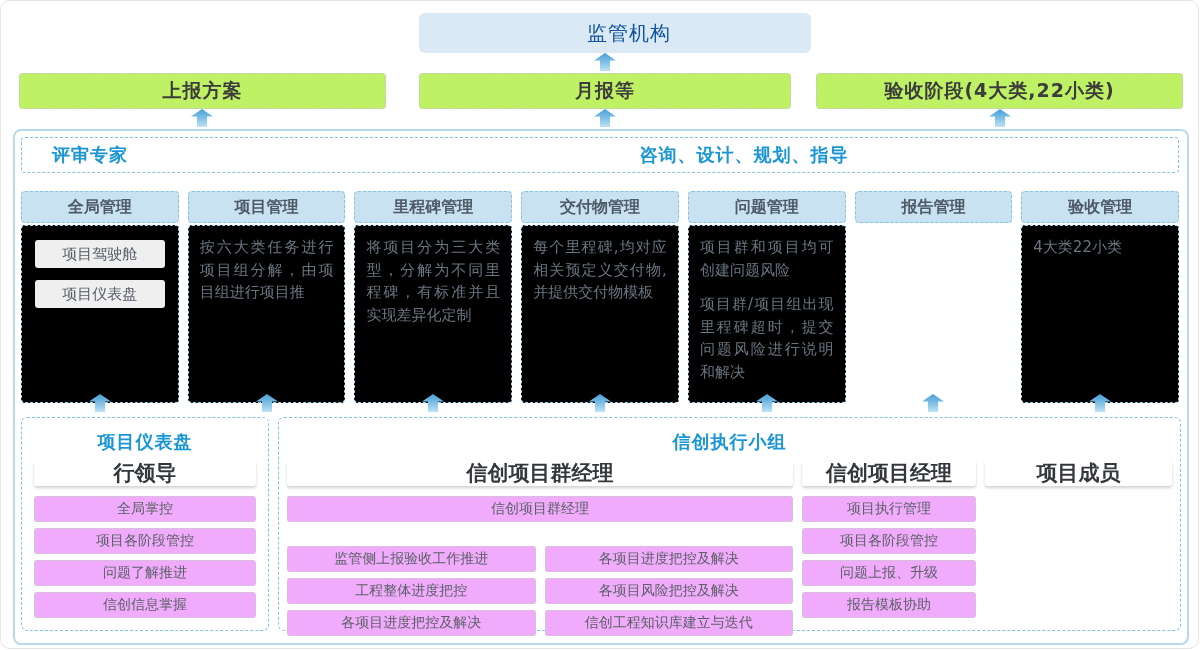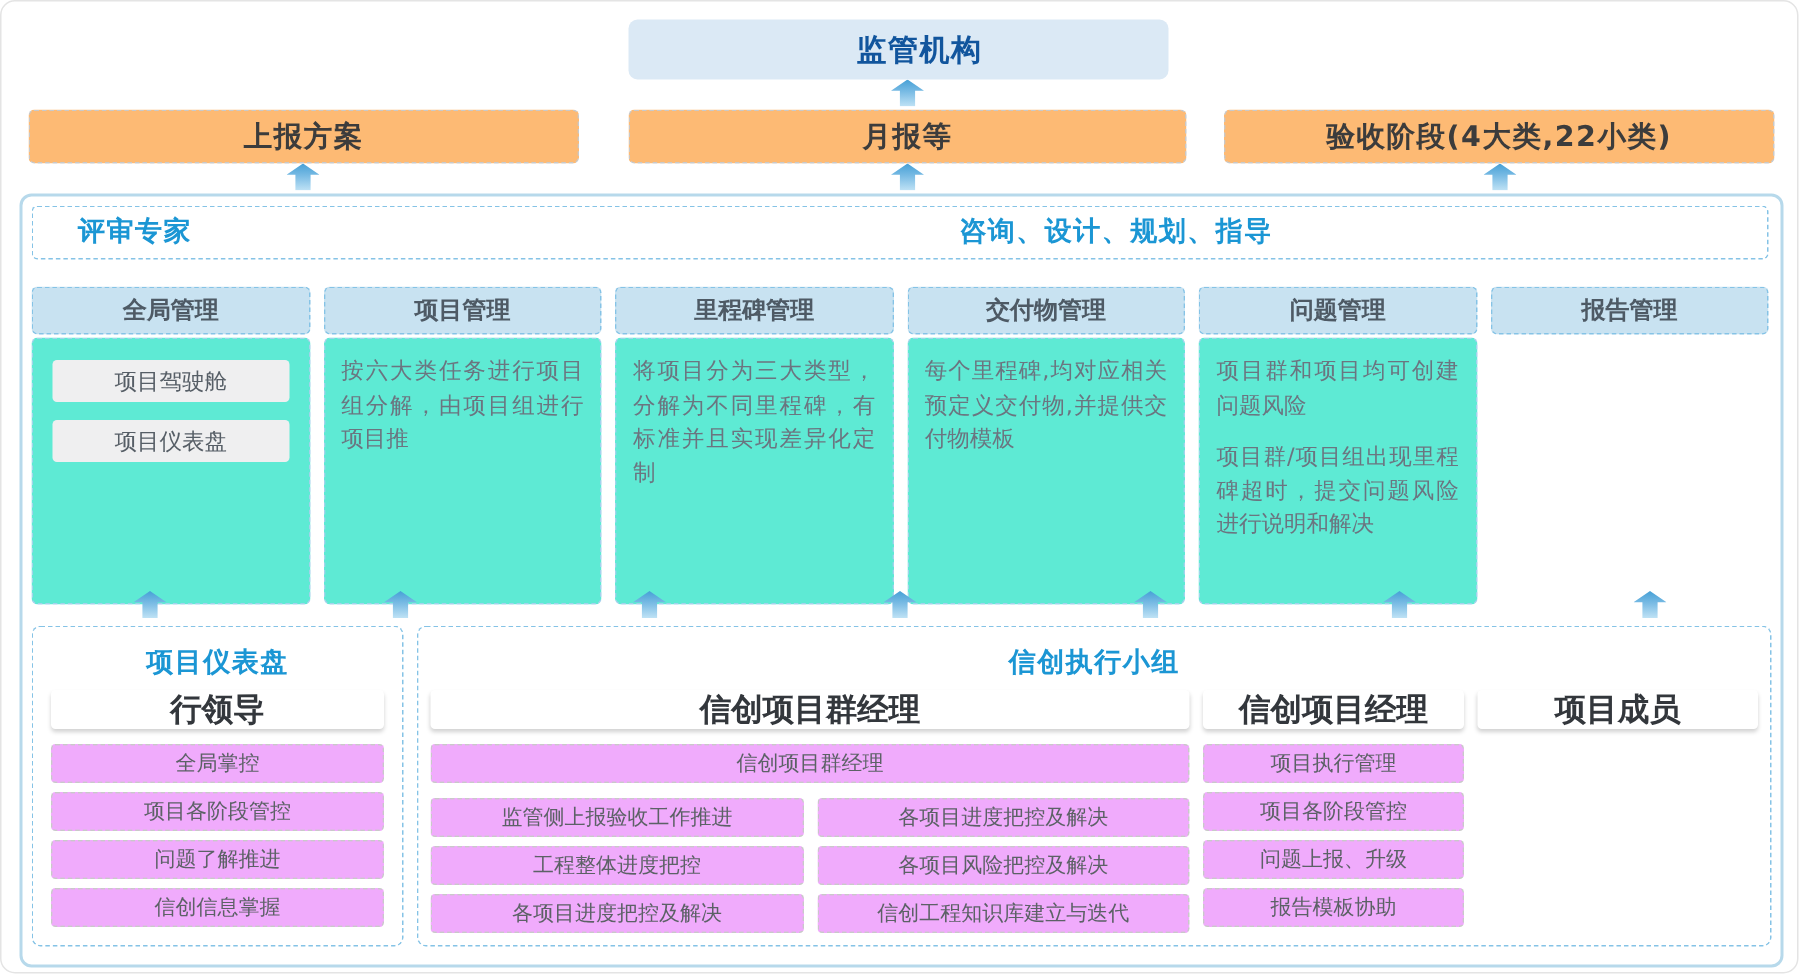--- a/index.html
+++ b/index.html
@@ -9,28 +9,28 @@
     font-family:"DejaVu Sans","Liberation Sans",sans-serif;
     position:relative; overflow:hidden;
   }
   .page {
     position:absolute; left:0; top:0; width:1199px; height:649px;
     border:1px solid #e4e4e4; border-radius:10px; background:#fff;
   }
 
   
   .reg-box {
-    position:absolute; left:418px; top:12px; width:360px; height:40px;
+    position:absolute; left:418px; top:12px; width:392px; height:40px;
     background:#dbe9f5; border-radius:6px;
     display:flex; align-items:center; justify-content:center;
-    font-size:20px; font-weight:bold; color:#11559d; letter-spacing:1px;padding-left:28px;
+    font-size:20px; font-weight:normal; color:#11559d; letter-spacing:1px;padding-left:28px;
   }
   .report-box {
     position:absolute; top:72px; height:36px;
-    background:#fdba74; border:1px dashed #c9c9c9; border-radius:4px;
+    background:#bef264; border:1px dashed #c9c9c9; border-radius:4px;
     display:flex; align-items:center; justify-content:center;
     font-size:19px; font-weight:bold; color:#3c3c3c; letter-spacing:1px;
   }
   .rb-1 { left:18px;  width:367px; }
   .rb-2 { left:418px; width:372px; }
   .rb-3 { left:815px; width:367px; }
 
   .arrow {
     position:absolute; width:22px; height:18px;
     background:linear-gradient(to top,#bfe2f5 0%,#79bbe4 55%,#46a0d6 100%);
@@ -62,21 +62,21 @@
     display:flex; gap:9px;
   }
   .col { flex:1; display:flex; flex-direction:column; }
   .col-header {
     height:32px; background:#c8e2f1;
     border:1px dashed #85c3e6; border-radius:4px;
     display:flex; align-items:center; justify-content:center;
     font-size:16px; font-weight:bold; color:#4e5a65;
   }
   .col-body {
-    margin-top:2px; height:178px; background:#5eead4;
+    margin-top:2px; height:178px; background:#000000;
     border:1px dashed #a3d2ec; border-radius:4px;
     padding:10px 11px; font-size:15px; color:#6b7580; line-height:1.5;
     text-align:justify;
   }
   .col-body p + p { margin-top:12px; }
   .pill {
     margin:4px 2px 12px; height:28px; background:#efeff0; border-radius:3px;
     display:flex; align-items:center; justify-content:center;
     font-size:15px; color:#565e66; text-align:center;
   }
@@ -104,21 +104,21 @@
     font-size:14px; color:#5c6166; white-space:nowrap;font-family:Liberation Mono, monospace;
   }
   .lead-inner { margin:4px 12px 0; }
   .items { margin-top:10px; display:flex; flex-direction:column; gap:6px; }
 
   .exec-row { display:flex; gap:9px; margin:4px 8px 0; }
   .pg-group { width:506px; }
   .pm-group { width:174px; }
   .mb-group { flex:1; }
   .full-item { margin-top:10px; }
-  .two-col { display:flex; gap:9px; margin-top:10px; }
+  .two-col { display:flex; gap:9px; margin-top:24px; }
   .two-col > div { flex:1; display:flex; flex-direction:column; gap:6px; }
 </style>
 </head>
 <body>
 
 <div class="page">
 
   <div class="reg-box">监管机构</div>
   <div class="arrow" style="left:593px; top:52px;"></div>
 
@@ -172,20 +172,26 @@
         <div class="col-body">
           <p>项目群和项目均可创建问题风险</p>
           <p>项目群/项目组出现里程碑超时，提交问题风险进行说明和解决</p>
         </div>
       </div>
 
       <div class="col">
         <div class="col-header">报告管理</div>
       </div>
 
+      <div class="col">
+        <div class="col-header">验收管理</div>
+        <div class="col-body">
+          <p>4大类22小类</p>
+        </div>
+      </div>
 
     </div>
 
     <div class="arrow" style="left:74px;   top:263px;"></div>
     <div class="arrow" style="left:241px;  top:263px;"></div>
     <div class="arrow" style="left:407px;  top:263px;"></div>
     <div class="arrow" style="left:574px;  top:263px;"></div>
     <div class="arrow" style="left:741px;  top:263px;"></div>
     <div class="arrow" style="left:907px;  top:263px;"></div>
     <div class="arrow" style="left:1074px; top:263px;"></div>

